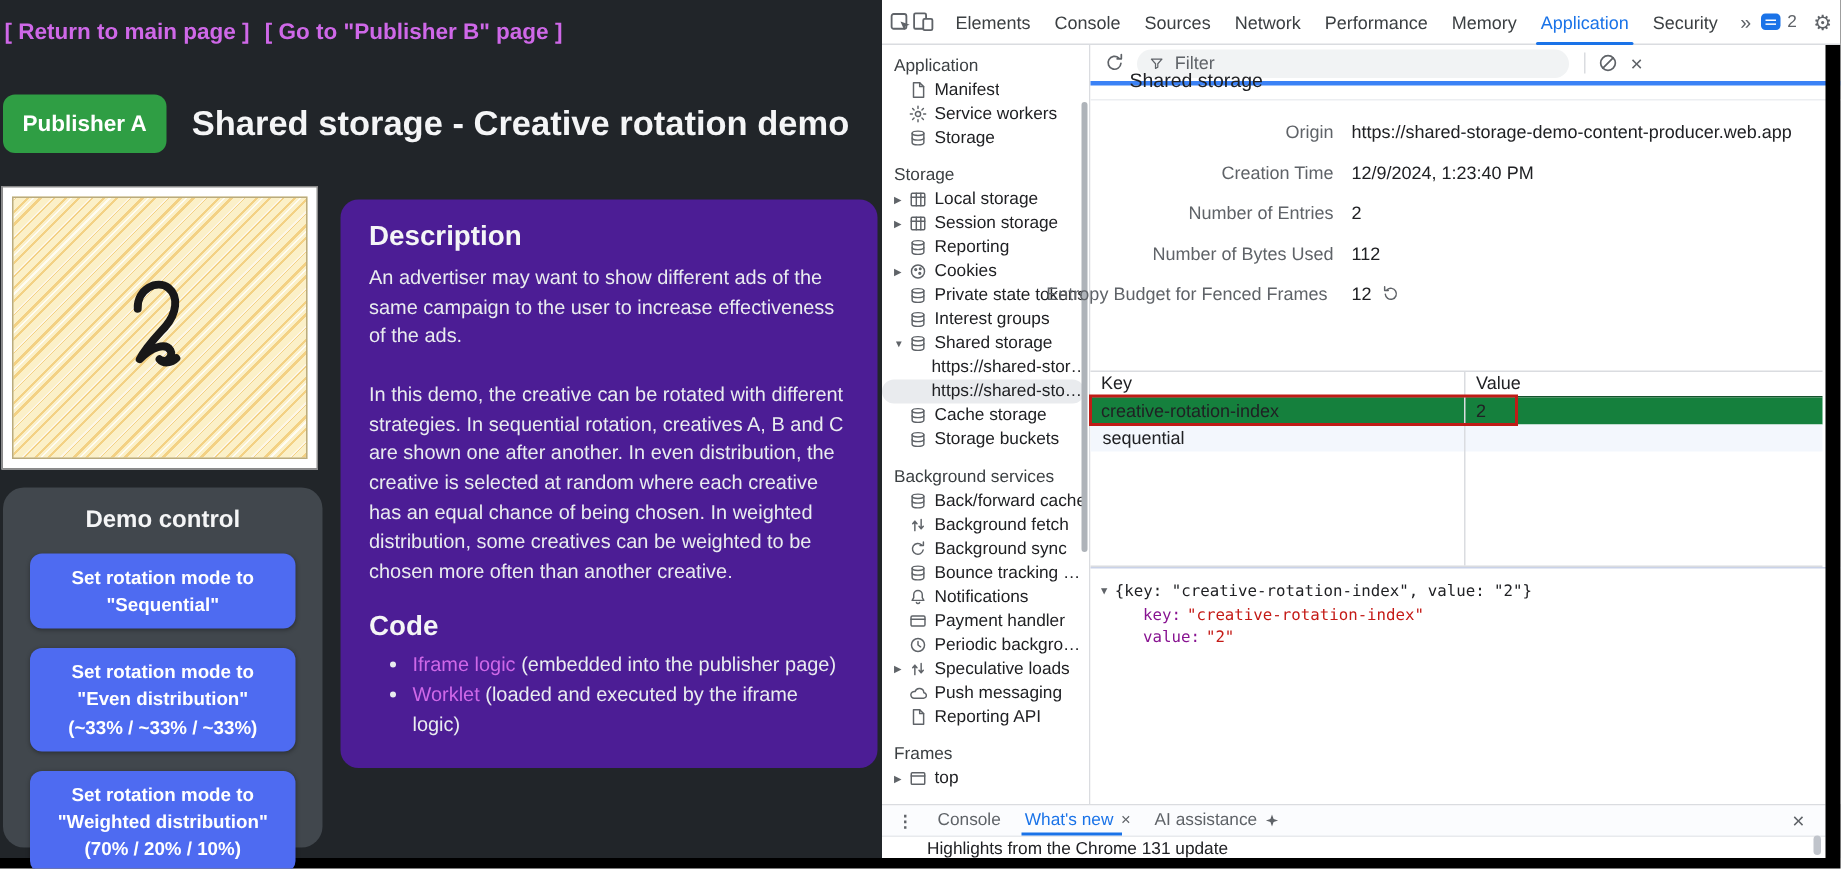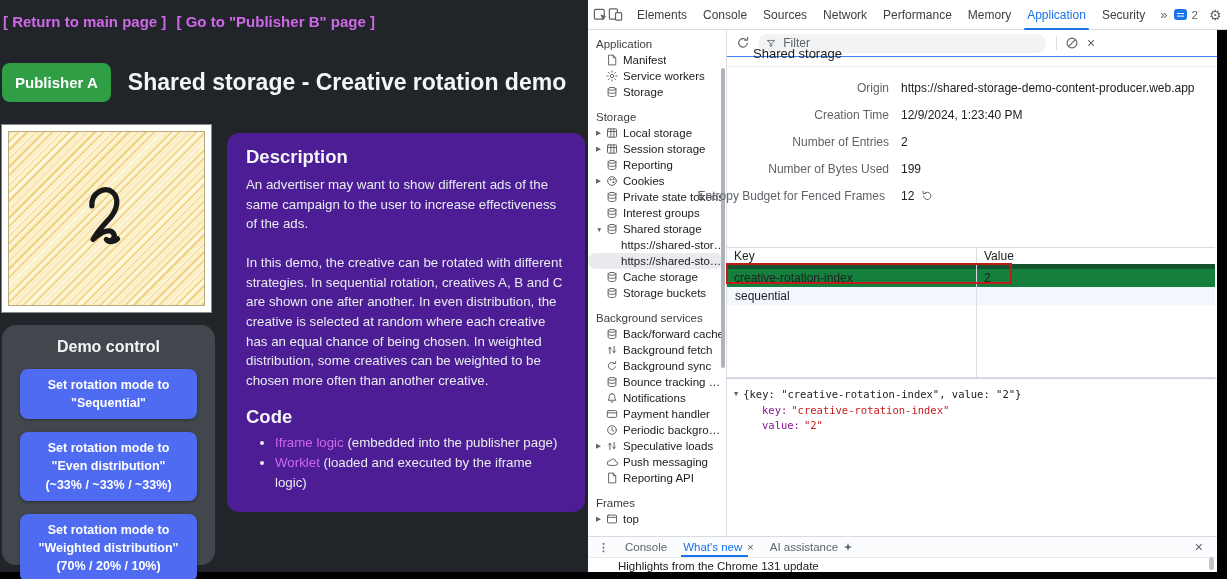--- a/index.html
+++ b/index.html
@@ -62,35 +62,35 @@
   .sb-section.first{margin-top:0}
   .sb-item{display:flex;align-items:center;height:16px;padding-left:8px;font-size:11.5px;color:#202124;cursor:pointer}
   .sb-item .exp{width:10px;flex:0 0 10px;font-size:6.5px;color:#5f6368}
   .sb-item .ic{flex:0 0 12px;width:12px;height:12px;margin-right:5px}
   .sb-item .lbl{white-space:nowrap;overflow:hidden;text-overflow:ellipsis}
   .sb-url{padding-left:33px}
   .sb-item.sel{background:#e9ebee;border-radius:9px;margin-right:3px}
   .sb-scroll{position:absolute;right:1px;top:38px;width:4px;height:300px;background:#aeb3b9;border-radius:2px}
 
   .dt-main{flex:1;position:relative;background:#fff;min-width:0;font-size:12px}
-  .dt-toolbar{position:absolute;top:0;left:0;right:0;height:27px;border-bottom:1px solid #3b82f6;display:flex;align-items:center;padding:0 9px;gap:8px;box-sizing:border-box}
+  .dt-toolbar{position:absolute;top:0;left:0;right:0;height:27px;border-bottom:3px solid #3b82f6;display:flex;align-items:center;padding:0 9px;gap:8px;box-sizing:border-box}
   .filter-pill{width:288px;height:19px;background:#f1f3f4;border-radius:10px;display:flex;align-items:center;padding:0 8px;gap:5px;box-sizing:border-box}
   .filter-pill input{border:none;background:transparent;outline:none;font-size:12px;color:#202124;width:100%;font-family:inherit}
   .filter-pill input::placeholder{color:#5f6368}
   .tb-sep2{width:1px;height:14px;background:#dadce0;margin-left:2px}
 
   .ss-title{position:absolute;top:16px;left:26px;font-size:13px;color:#202124}
   .ss-hr{position:absolute;top:36px;left:0;right:0;height:1px;background:#eceef1}
   .meta{position:absolute;top:44px;left:0;right:0;display:grid;grid-template-columns:162px 1fr;grid-auto-rows:27px;align-items:center}
   .meta .ml{color:#5f6368;display:flex;justify-content:flex-end;align-items:center;gap:4px;white-space:nowrap}
   .meta .mv{padding-left:12px;color:#202124;display:flex;align-items:center;gap:7px;white-space:nowrap}
 
   .kv-table{position:absolute;top:217px;left:0;width:488px;height:131px;border-top:1px solid #dadce0;border-bottom:1px solid #dadce0;box-sizing:border-box}
   .kv-col-div{position:absolute;left:249px;top:0;bottom:0;width:1px;background:#dadce0}
-  .kv-head{display:flex;height:16px;align-items:center;border-bottom:5px solid #14532d;background:#fff;color:#202124}
+  .kv-head{display:flex;height:16px;align-items:flex-start;border-bottom:1px solid #14532d;background:#fff;color:#202124}
   .kv-row{display:flex;height:18px;align-items:center;cursor:pointer}
   .c1{width:249px;flex:0 0 249px;box-sizing:border-box;padding-left:7px;overflow:hidden;white-space:nowrap}
   .c2{flex:1;padding-left:8px;overflow:hidden;white-space:nowrap}
   .row0{background:#15803d}
   .row1{background:#f3f7fd}
   .red-annotation{position:absolute;left:-1px;top:15px;width:286px;height:21px;border:2px solid #bf1c17;box-sizing:border-box;pointer-events:none}
 
   .preview{position:absolute;top:348px;left:0;right:0;height:158px;border-top:1px solid #c9d2e8;
     font-family:"DejaVu Sans Mono",monospace;font-size:10.5px;padding:7px 0 0 7px;box-sizing:border-box;color:#202124}
   .pv-line{height:16px;display:flex;align-items:center;gap:5px}
@@ -497,21 +497,21 @@
         <div class="ml">
             <span>Number of Entries</span>
           </div>
         <div class="mv">
             <span>2</span>
           </div>
         <div class="ml">
             <span>Number of Bytes Used</span>
           </div>
         <div class="mv">
-            <span>199</span>
+            <span>112</span>
           </div>
         <div class="ml">
             <span>Entropy Budget for Fenced Frames</span>
             <svg class="tic" width="12" height="12">
               <use href="#i-info"></use>
             </svg>
           </div>
         <div class="mv">
             <span>12</span>
             <svg class="tic" width="12" height="12">

